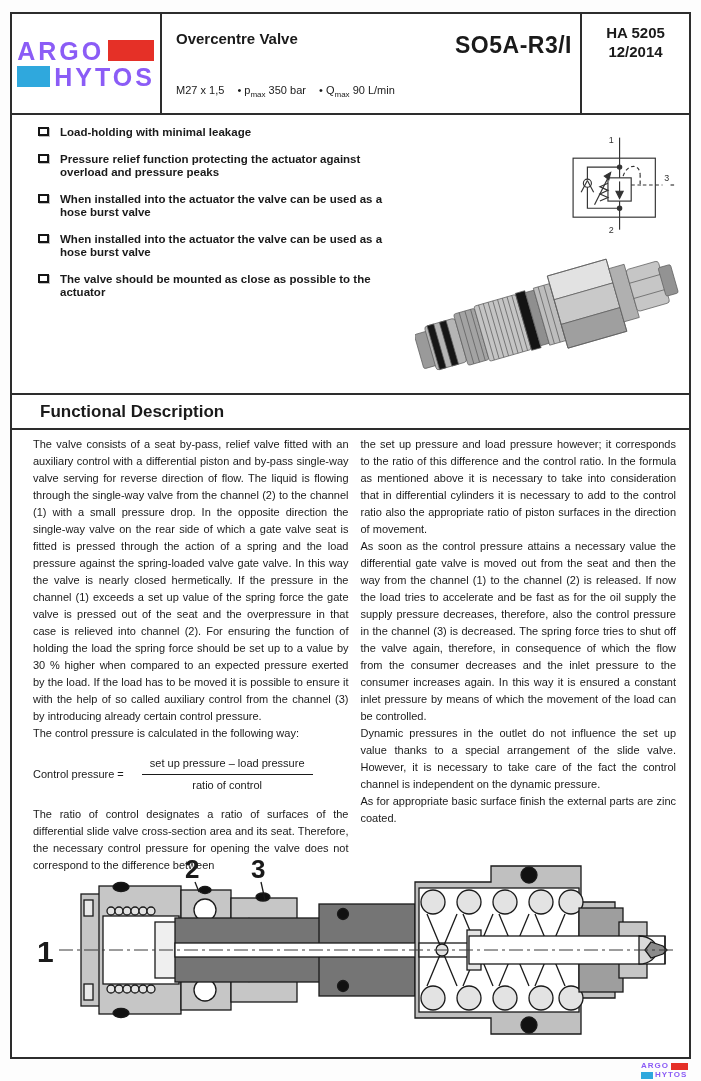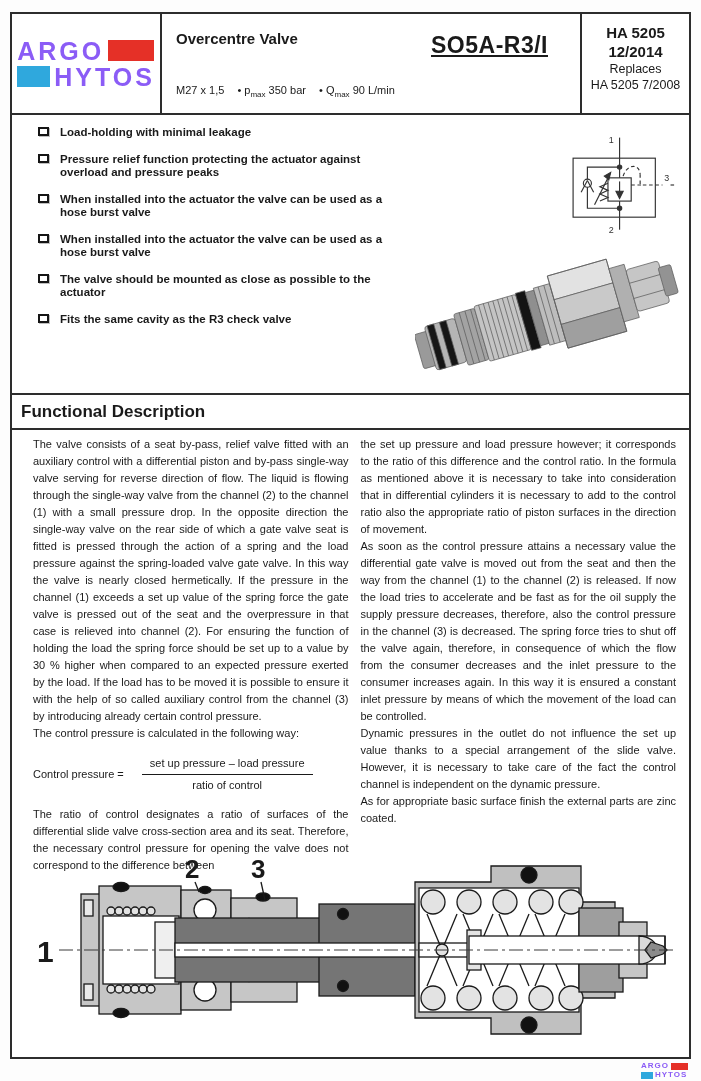--- a/index.html
+++ b/index.html
@@ -17,38 +17,38 @@
   .logo.big .ltext { font-size:25px; letter-spacing:3px; line-height:24px; }
   .logo.big .lred { width:46px; height:21px; background:#e53027; margin-left:4px; }
   .logo.big .lcyan { width:33px; height:21px; background:#2fa8dd; margin-right:4px; }
   .logo.big .lrow + .lrow { margin-top:2px; }
   .logo.small .ltext { font-size:8px; letter-spacing:1px; line-height:8px; }
   .logo.small .lred { width:17px; height:7px; background:#e53027; margin-left:2px; }
   .logo.small .lcyan { width:12px; height:7px; background:#2fa8dd; margin-right:2px; }
   .logo.small .lrow + .lrow { margin-top:1px; }
 
   .product-type { position:absolute; left:14px; top:16px; font-size:15px; font-weight:bold; }
-  .model { position:absolute; right:32px; top:18px; font-size:23px; font-weight:bold; letter-spacing:.5px;text-decoration:underline; }
+  .model { position:absolute; right:8px; top:18px; font-size:23px; font-weight:bold; letter-spacing:.5px; }
   .specs { position:absolute; left:14px; bottom:14px; font-size:11px; }
   .specs .gap { display:inline-block; width:10px; }
   .specs sub { font-size:8px; }
   .doc-id { font-size:15px; font-weight:bold; line-height:19px; }
   .replaces { font-size:12.5px; line-height:16px; }
 
   
   .features { position:absolute; top:103px; left:0; right:0; height:276px; }
   .features-list { position:absolute; left:26px; top:9px; width:372px; }
   .feature { display:flex; gap:11px; margin-bottom:13px; font-weight:bold; font-size:11.5px; line-height:13.5px; }
   .checkbox { flex:none; width:11px; height:9px; border:2px solid #151515; margin-top:1px; box-shadow:1px 1px 0 rgba(0,0,0,.25); }
   .symbol-box { position:absolute; right:14px; top:16px; width:118px; height:104px; }
   .photo-box { position:absolute; right:2px; top:118px; width:272px; height:158px; }
 
   
   .functional { position:absolute; top:379px; left:0; right:0; bottom:0; }
-  .fd-heading { height:35px; border-bottom:2px solid #2d2d2d; display:flex; align-items:center; padding-left:9px; font-size:17px; font-weight:bold; }
+  .fd-heading { height:35px; border-bottom:2px solid #2d2d2d; display:flex; align-items:center; padding-left:28px; font-size:17px; font-weight:bold; }
   .columns { position:absolute; top:41px; left:21px; right:13px; display:grid; grid-template-columns:1fr 1fr; column-gap:12px; font-size:11px; line-height:17px; text-align:justify; }
   .columns p { margin:0; }
   .formula { display:flex; align-items:center; gap:18px; margin:13px 0 12px 0; font-size:11px; }
   .f-frac { display:inline-flex; flex-direction:column; text-align:center; }
   .f-num { border-bottom:1px solid #1a1a1a; padding:0 8px 2px 8px; }
   .f-den { padding-top:2px; }
   .cross-box { position:absolute; left:8px; right:3px; top:455px; height:200px; }
 
   .footer-logo { position:absolute; right:13px; bottom:2px; }
   svg text { font-family:"Liberation Sans",sans-serif; }
@@ -82,24 +82,20 @@
         <span>•</span>
         <span>Q</span><sub>max</sub>
         <span>90 L/min</span>
       </div>
     </div>
     <div class="h-right">
       <div class="doc-id">
         <div>HA 5205</div>
         <div>12/2014</div>
       </div>
-      <div class="replaces">
-        <div>Replaces</div>
-        <div>HA 5205 7/2008</div>
-      </div>
     </div>
   </div>
 
   <div class="features">
     <div class="features-list">
       <div class="feature">
           <span class="checkbox"></span>
           <span>Load-holding with minimal leakage</span>
         </div>
       <div class="feature">
@@ -110,24 +106,20 @@
           <span class="checkbox"></span>
           <span>When installed into the actuator the valve can be used as a hose burst valve</span>
         </div>
       <div class="feature">
           <span class="checkbox"></span>
           <span>When installed into the actuator the valve can be used as a hose burst valve</span>
         </div>
       <div class="feature">
           <span class="checkbox"></span>
           <span>The valve should be mounted as close as possible to the actuator</span>
-        </div>
-      <div class="feature">
-          <span class="checkbox"></span>
-          <span>Fits the same cavity as the R3 check valve</span>
         </div>
     </div>
 
     <div class="symbol-box">
       <svg viewBox="0 0 132 112" width="118" height="104">
         <g stroke="#333" stroke-width="1.3" fill="none">
           <text x="58" y="9" font-size="10" fill="#333" stroke="none">1</text>
           <line x1="70" y1="3" x2="70" y2="26"></line>
           <rect x="18" y="26" width="92" height="66"></rect>
           <line x1="70" y1="26" x2="70" y2="92"></line>

